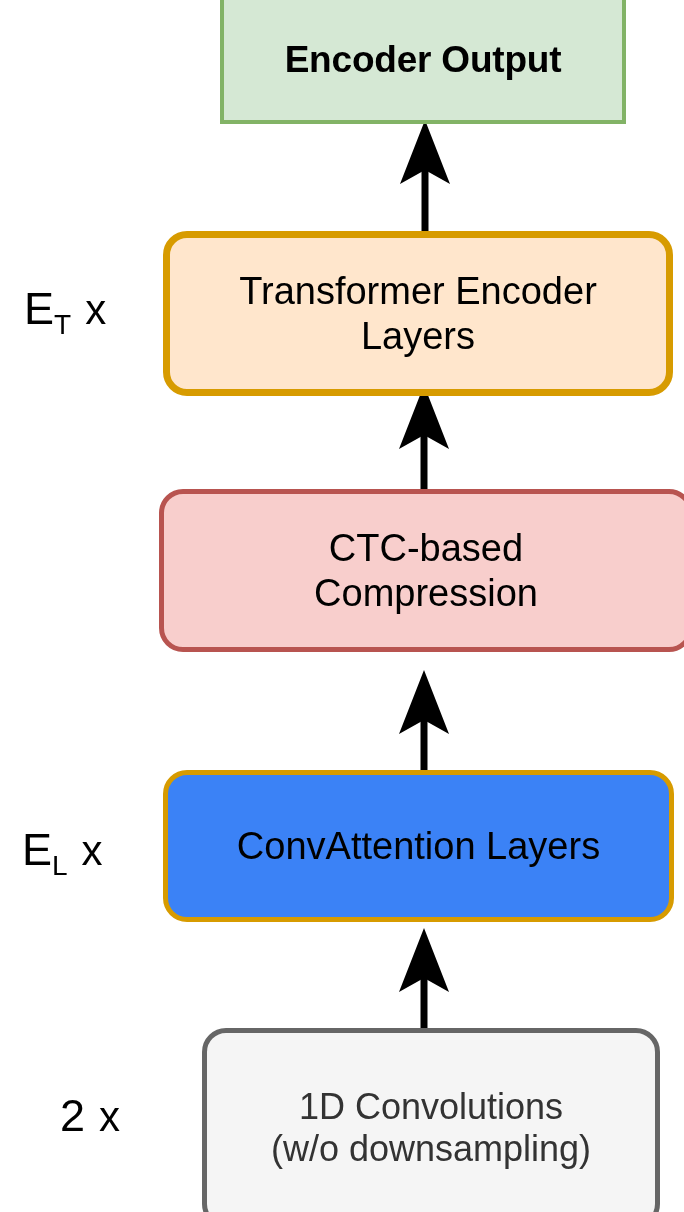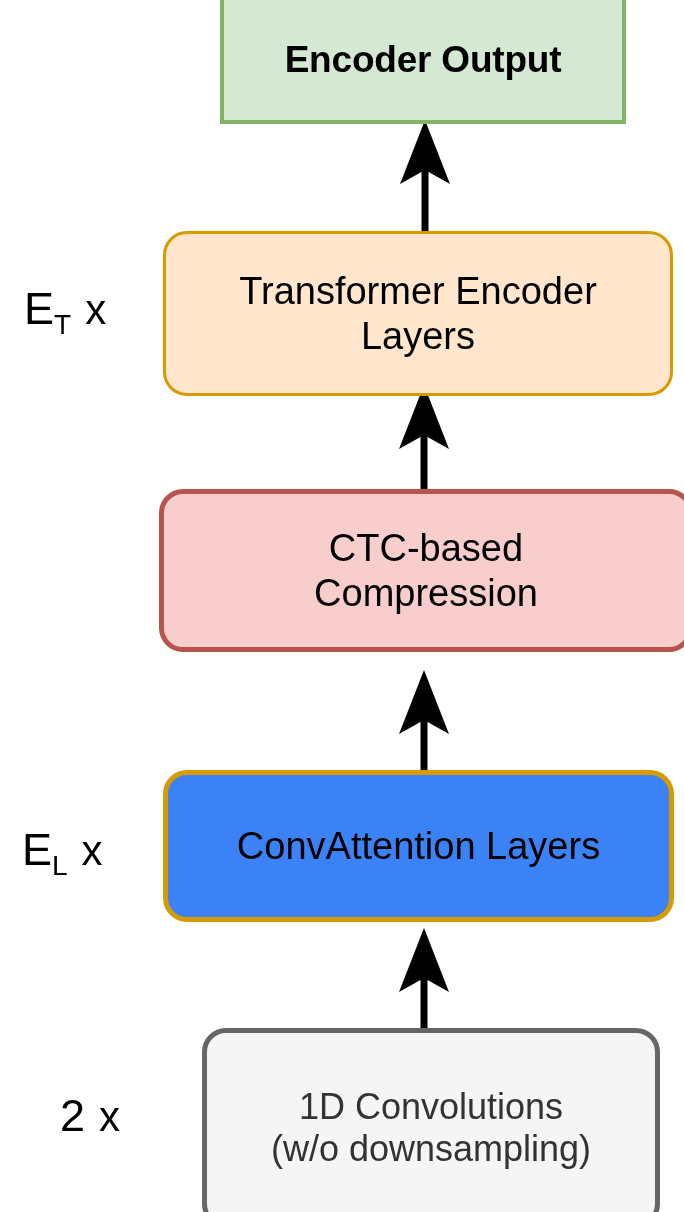--- a/index.html
+++ b/index.html
@@ -44,21 +44,21 @@
     letter-spacing: -0.2px;
   }
 
   
   .node-transformer {
     left: 163px;
     top: 231px;
     width: 510px;
     height: 165px;
     background: #ffe6cc;
-    border: 3px solid #701a75;
+    border: 7px solid #701a75;
     border-radius: 24px;
     font-size: 38px;
   }
 
   
   .node-ctc {
     left: 159px;
     top: 489px;
     width: 534px;
     height: 163px;

